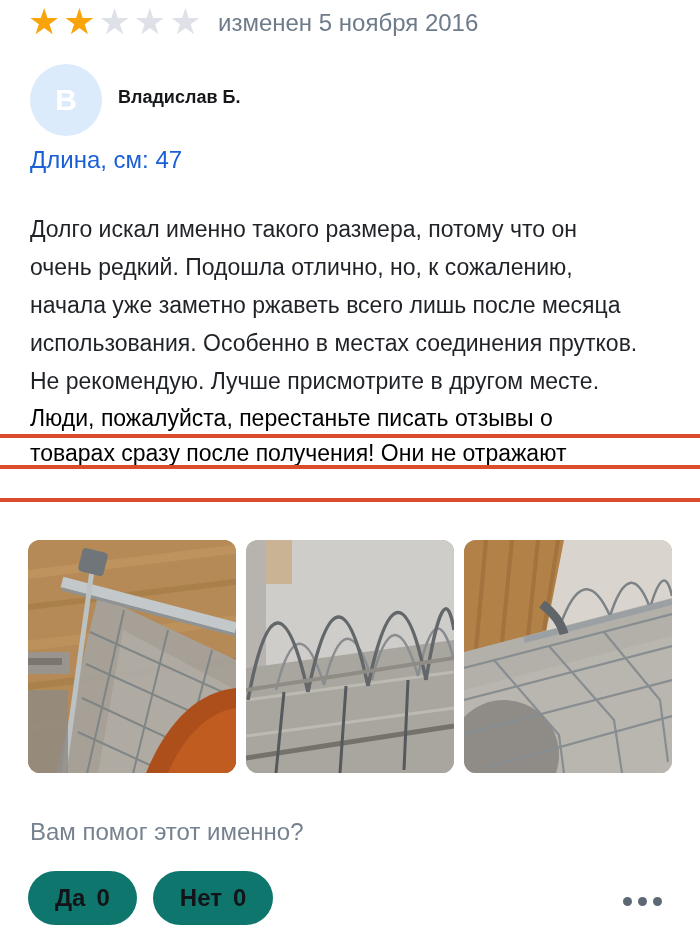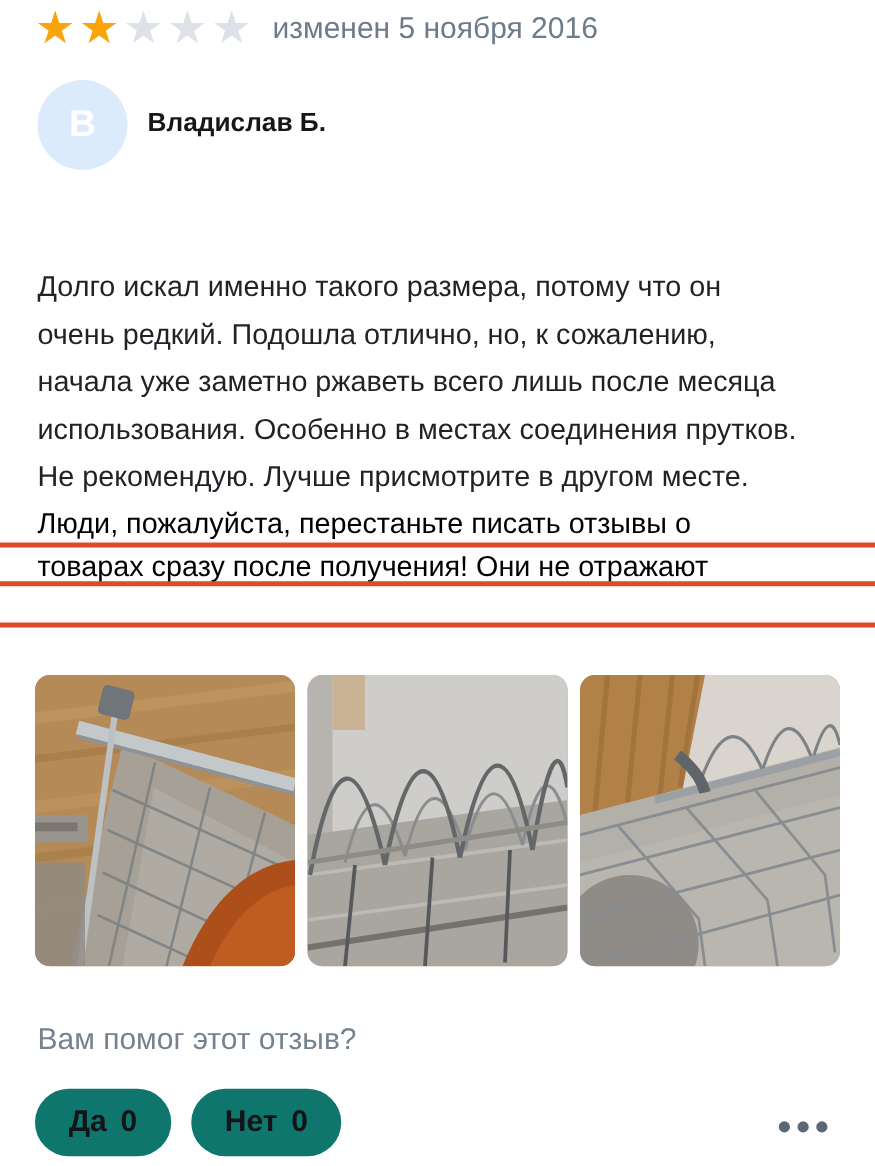--- a/index.html
+++ b/index.html
@@ -8,21 +8,21 @@
 
   
   .stars-row{position:absolute;top:4px;left:28px;display:flex;align-items:center;}
   .star{font-size:36px;line-height:36px;margin-right:3px;letter-spacing:0;}
   .edit-date{position:absolute;top:9px;left:218px;font-size:24px;color:#6e7b8a;}
 
   
   .avatar{position:absolute;top:64px;left:30px;width:72px;height:72px;border-radius:50%;
           background:#dcebfc;display:flex;align-items:center;justify-content:center;}
   .avatar-letter{color:#ffffff;font-weight:700;font-size:30px;}
-  .author-name{position:absolute;top:87px;left:118px;font-size:21px;font-weight:700;color:#15171a;}
+  .author-name{position:absolute;top:87px;left:118px;font-size:18px;font-weight:700;color:#15171a;}
 
   
   .variant{position:absolute;top:146px;left:30px;font-size:24px;font-weight:500;color:#1a5fd6;cursor:pointer;}
 
   
   .body-text{position:absolute;top:210px;left:30px;width:660px;font-size:23px;line-height:38px;color:#1f2227;}
   .postscript{position:absolute;top:401px;left:30px;width:660px;font-size:23px;line-height:35px;color:#000000;}
   .text-line{white-space:nowrap;}
   .emoji{display:inline-block;width:26px;height:26px;vertical-align:-4px;margin-left:2px;}
 
@@ -61,20 +61,21 @@
       <span class="star" style="color: rgb(222, 226, 232);">★</span>
       <span class="star" style="color: rgb(222, 226, 232);">★</span>
     </div>
   <div class="edit-date">изменен 5 ноября 2016</div>
 
   <div class="avatar">
     <span class="avatar-letter">В</span>
   </div>
   <div class="author-name">Владислав Б.</div>
 
+  <div class="variant">Длина, см: 47</div>
 
   <div class="body-text">
     <div class="text-line">Долго искал именно такого размера, потому что он</div>
     <div class="text-line">очень редкий. Подошла отлично, но, к сожалению,</div>
     <div class="text-line">начала уже заметно ржаветь всего лишь после месяца</div>
     <div class="text-line">использования. Особенно в местах соединения прутков.</div>
     <div class="text-line">Не рекомендую. Лучше присмотрите в другом месте.</div>
   </div>
 
   <div class="postscript">
@@ -179,21 +180,21 @@
           <path d="M96,86 Q120,18 146,76"></path>
             <path d="M146,76 Q166,14 186,68"></path>
           <path d="M186,68 Q200,20 208,56"></path>
         </g>
         <line x1="60" y1="100" x2="208" y2="62" stroke="#9aa0a3" stroke-width="6"></line>
         <path d="M78,64 q18 14 22 30" stroke="#5f6568" stroke-width="9" fill="none"></path>
       </svg>
     </figure>
   </div>
 
-  <div class="helpful-prompt">Вам помог этот отзыв?</div>
+  <div class="helpful-prompt">Вам помог этот именно?</div>
 
   <div class="actions">
     <button class="vote-pill">
       <span>Да</span>
       <span class="vote-count">0</span>
     </button>
     <button class="vote-pill">
       <span>Нет</span>
       <span class="vote-count">0</span>
     </button>

